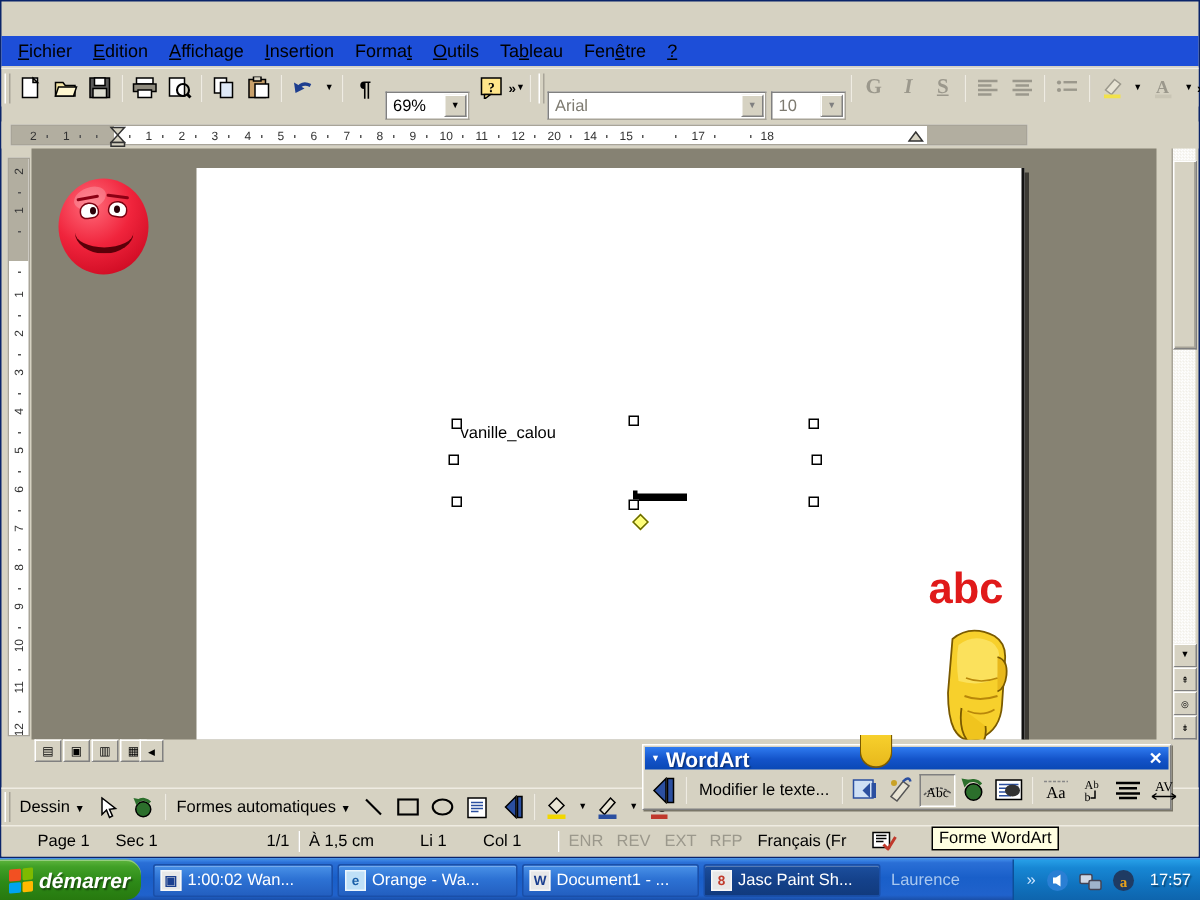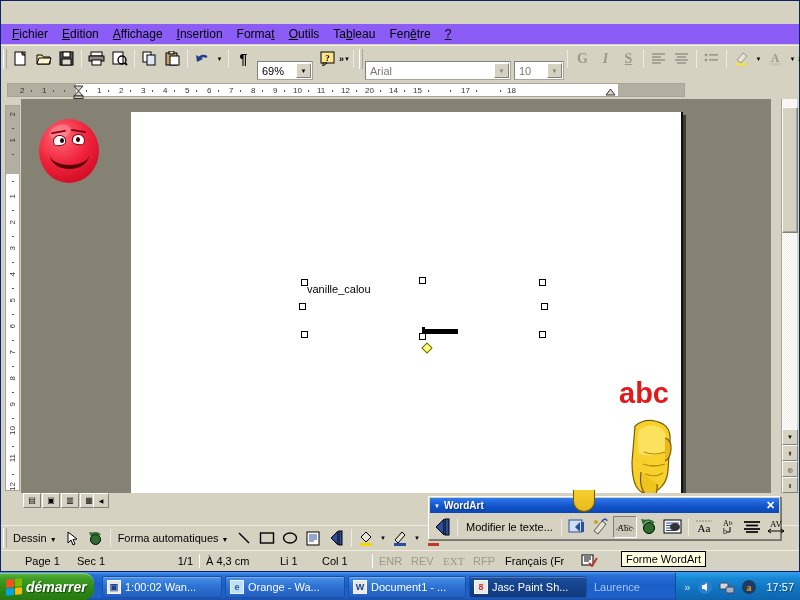--- a/index.html
+++ b/index.html
@@ -79,21 +79,21 @@
   .wbtn.close .g::before, .wbtn.close .g::after {
     content:""; position:absolute; left:10px; top:3px; width:2px; height:12px;
     background:#fff;
   }
   .wbtn.close .g::before { transform: rotate(45deg); }
   .wbtn.close .g::after  { transform: rotate(-45deg); }
 
   
   .menubar {
     position: absolute; left: 0; top: 23px; width: 798px; height: 21px;
-    background: #8b5cf6;
+    background: #1d4ed8;
     display: flex; align-items: center; padding-left: 4px;
     border-bottom: 1px solid #d6d2c2;
   }
   .menubar .mi {
     padding: 2px 7px 3px 7px;
     font-size: 12px; color: #000;
     white-space: nowrap;
   }
   .menubar .mi u { text-decoration: underline; }
 
@@ -299,21 +299,21 @@
     border:1px solid #fff;
     border-right-color:#808080; border-bottom-color:#808080;
     box-shadow: 1px 1px 0 #7a7668;
   }
   #wa-toolbar .cap {
     position:absolute; left:1px; top:1px; right:1px; height:15px;
     background: linear-gradient(180deg,#2f7bf0 0%, #1353c9 55%, #0a48b5 100%);
     display:flex; align-items:center;
   }
   #wa-toolbar .cap .t {
-    color:#fff; font-weight:bold; font-size:10px; margin-left:4px;
+    color:#fff; font-weight:bold; font-size:14px; margin-left:4px;
     text-shadow:1px 1px 1px rgba(0,0,0,0.4);
   }
   #wa-toolbar .cap .x {
     position:absolute; right:2px; top:1px; width:13px; height:13px;
     color:#fff; font-size:11px; font-weight:bold;
     display:flex; align-items:center; justify-content:center;
   }
   #wa-toolbar .cap .dn {
     color:#fff; font-size:6px; margin-left:4px;
   }
@@ -722,21 +722,21 @@
           </svg>
       </div>
       <div class="tbtn">
         <svg width="15" height="15">
             <circle cx="7.5" cy="8.5" r="5" fill="#2c6f2c" stroke="#000"></circle>
             <path d="M4 3 a6 6 0 0 1 8 1" stroke="#2c6f2c" stroke-width="2" fill="none"></path>
             <path d="M1 1 L6 2 L3 6 Z" fill="#2c6f2c"></path>
           </svg>
       </div>
       <div class="tsep"></div>
-      <div class="tlabel"><span>Forma automatiques</span> <span style="font-size:7px">▼</span></div>
+      <div class="tlabel"><span>Formes automatiques</span> <span style="font-size:7px">▼</span></div>
       <div class="tbtn">
         <svg width="15" height="14">
             <line x1="2" y1="2" x2="12" y2="12" stroke="#000" stroke-width="1.4"></line>
           </svg>
       </div>
       <div class="tbtn">
         <svg width="17" height="14">
             <rect x="1.5" y="2" width="13" height="10" fill="none" stroke="#000" stroke-width="1.4"></rect>
           </svg>
       </div>
@@ -783,27 +783,27 @@
             <rect x="2" y="13" width="11" height="3" fill="#c0392b"></rect>
           </svg>
       </div>
     </div>
 
     <div id="statusbar">
       <div class="stcell" style="width:72px; padding-left:24px;">Page 1</div>
       <div class="stcell" style="width:62px;">Sec 1</div>
       <div class="stcell" style="width:62px; text-align:right;">1/1</div>
       <div class="stsep"></div>
-      <div class="stcell" style="width:74px;">À 4,3 cm</div>
+      <div class="stcell" style="width:74px;">À 1,5 cm</div>
       <div class="stcell" style="width:42px;">Li 1</div>
       <div class="stcell" style="width:52px;">Col 1</div>
       <div class="stsep"></div>
       <div class="stcell dim" style="width:32px;">ENR</div>
       <div class="stcell dim" style="width:32px;">REV</div>
-      <div class="stcell dim" style="width:30px;font-family:Liberation Serif, serif;">EXT</div>
+      <div class="stcell dim" style="width:30px;">EXT</div>
       <div class="stcell dim" style="width:32px;">RFP</div>
       <div class="stcell" style="width:76px;">Français (Fr</div>
       <div class="stcell">
         <svg width="18" height="14">
             <rect x="1" y="2" width="11" height="10" fill="#fff" stroke="#000"></rect>
             <path d="M3 4 h7 M3 6 h7 M3 8 h5" stroke="#000"></path>
             <path d="M8 10 l3 3 l5 -8" stroke="#c0392b" stroke-width="2" fill="none"></path>
           </svg>
       </div>
     </div>

